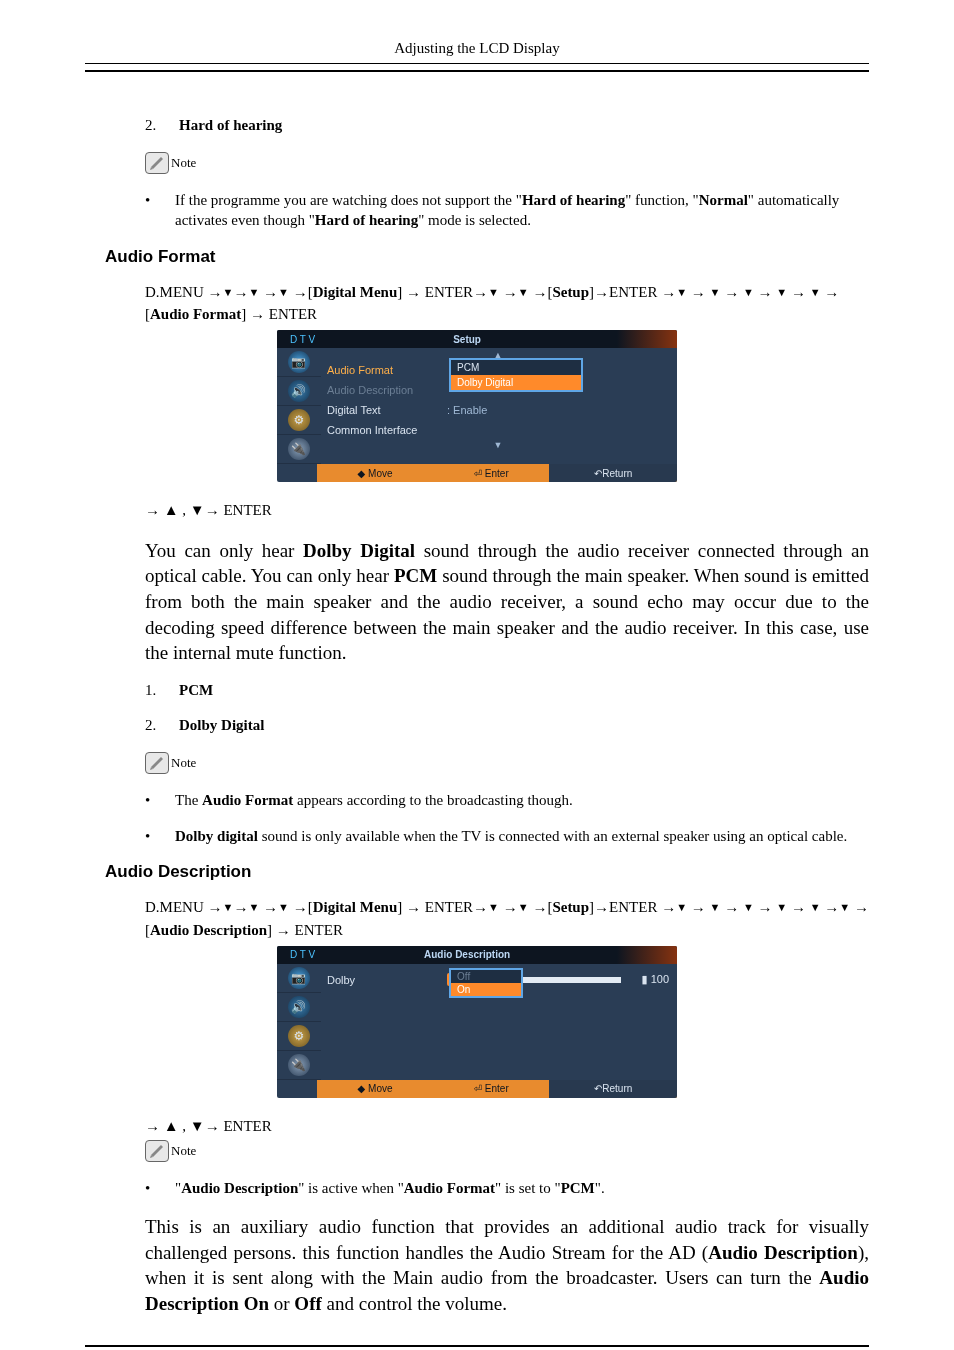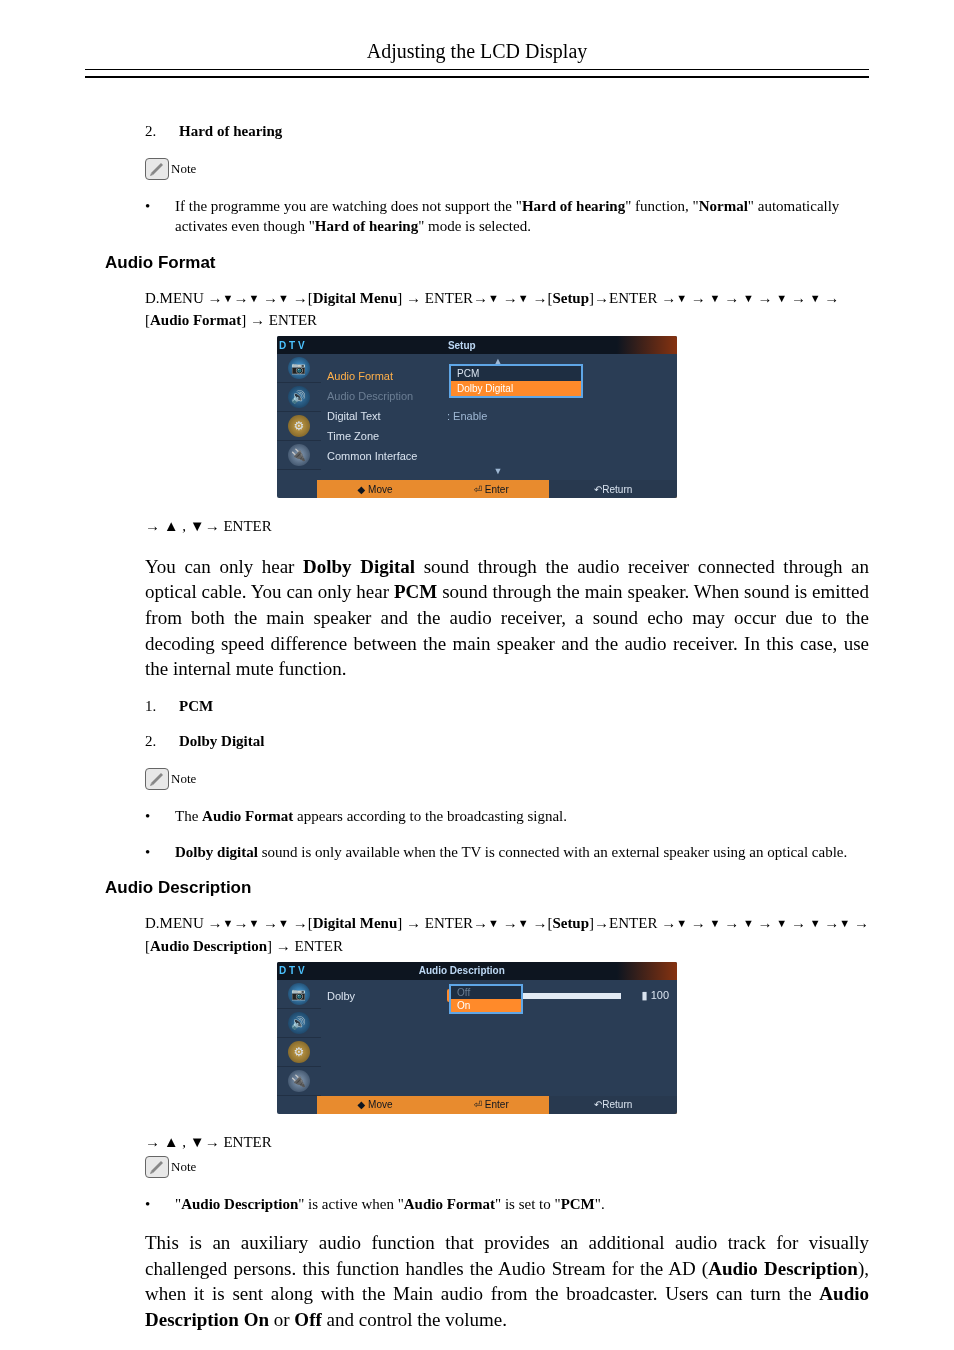--- a/index.html
+++ b/index.html
@@ -17,21 +17,21 @@
   .hr-top {
     border-top: 1px solid #000;
     margin: 0 85px 6px 85px;
   }
   .hr-thick {
     border-top: 2px solid #000;
     margin: 0 85px 0 85px;
   }
   .running-head {
     text-align: center;
-    font-size: 20px;
+    font-size: 15px;
     margin-bottom: 6px;
   }
   .content {
     margin: 45px 85px 0 85px;
   }
   .list-num {
     display: flex;
     margin: 0 0 18px 60px;
     font-size: 15px;
   }
@@ -96,21 +96,21 @@
     border-radius: 2px;
     overflow: hidden;
   }
   .osd-header {
     display: flex;
     align-items: center;
     height: 18px;
     background: #0d1520;
     font-size: 10px;
   }
-  .osd-header .dtv { color: #4cc3ff; padding: 0 2px; font-weight: bold; }
+  .osd-header .dtv { color: #4cc3ff; padding: 0 2px; font-weight: normal; margin-left: 11px; }
   .osd-header .title {
     flex: 1;
     text-align: center;
     color: #bcd7f3;
     font-weight: bold;
   }
   .osd-header .corner {
     width: 60px;
     height: 100%;
     background: linear-gradient(to right, rgba(255,80,0,0.0), rgba(255,80,0,0.5));
@@ -290,23 +290,20 @@
                 <span class="osd-label sel">Audio Format</span>
               </div>
             <div class="osd-row">
                 <span class="osd-label dim">Audio Description</span>
               </div>
             <div class="osd-row">
                 <span class="osd-label">Digital Text</span>
                 <span class="osd-value">: Enable</span>
               </div>
             <div class="osd-row">
-                <span class="osd-label">Time Zone</span>
-              </div>
-            <div class="osd-row">
                 <span class="osd-label">Common Interface</span>
               </div>
             <div class="osd-scroll-down">▼</div>
             <div class="osd-popup">
               <div class="opt">PCM</div>
               <div class="opt sel">Dolby Digital</div>
             </div>
           </div>
         </div>
         <div class="osd-footer">
@@ -338,21 +335,21 @@
             <path d="M2 12 L12 2 L14 4 L4 14 Z" fill="#888"></path>
             <path d="M2 12 L4 14 L1 15 Z" fill="#888"></path>
           </svg>
       </span>
       <span class="note-text">Note</span>
     </div>
 
     <div class="bullet">
       <span class="b">•</span>
       <span>
-        <span>The </span><span class="bold">Audio Format</span><span> appears according to the broadcasting signal.</span>
+        <span>The </span><span class="bold">Audio Format</span><span> appears according to the broadcasting though.</span>
       </span>
     </div>
     <div class="bullet">
       <span class="b">•</span>
       <span>
         <span class="bold">Dolby digital</span><span> sound is only available when the TV is connected with an external speaker using an optical cable.</span>
       </span>
     </div>
 
     <div class="section-h">Audio Description</div>

